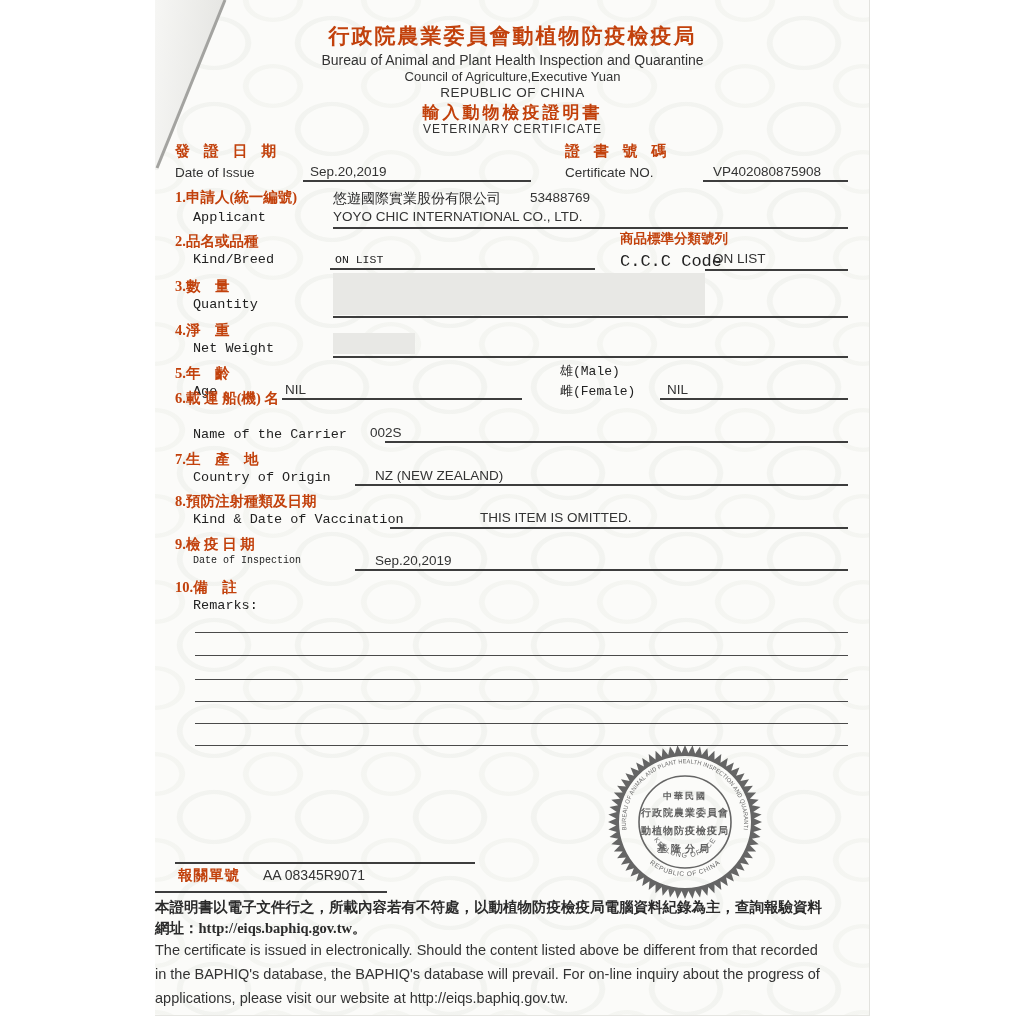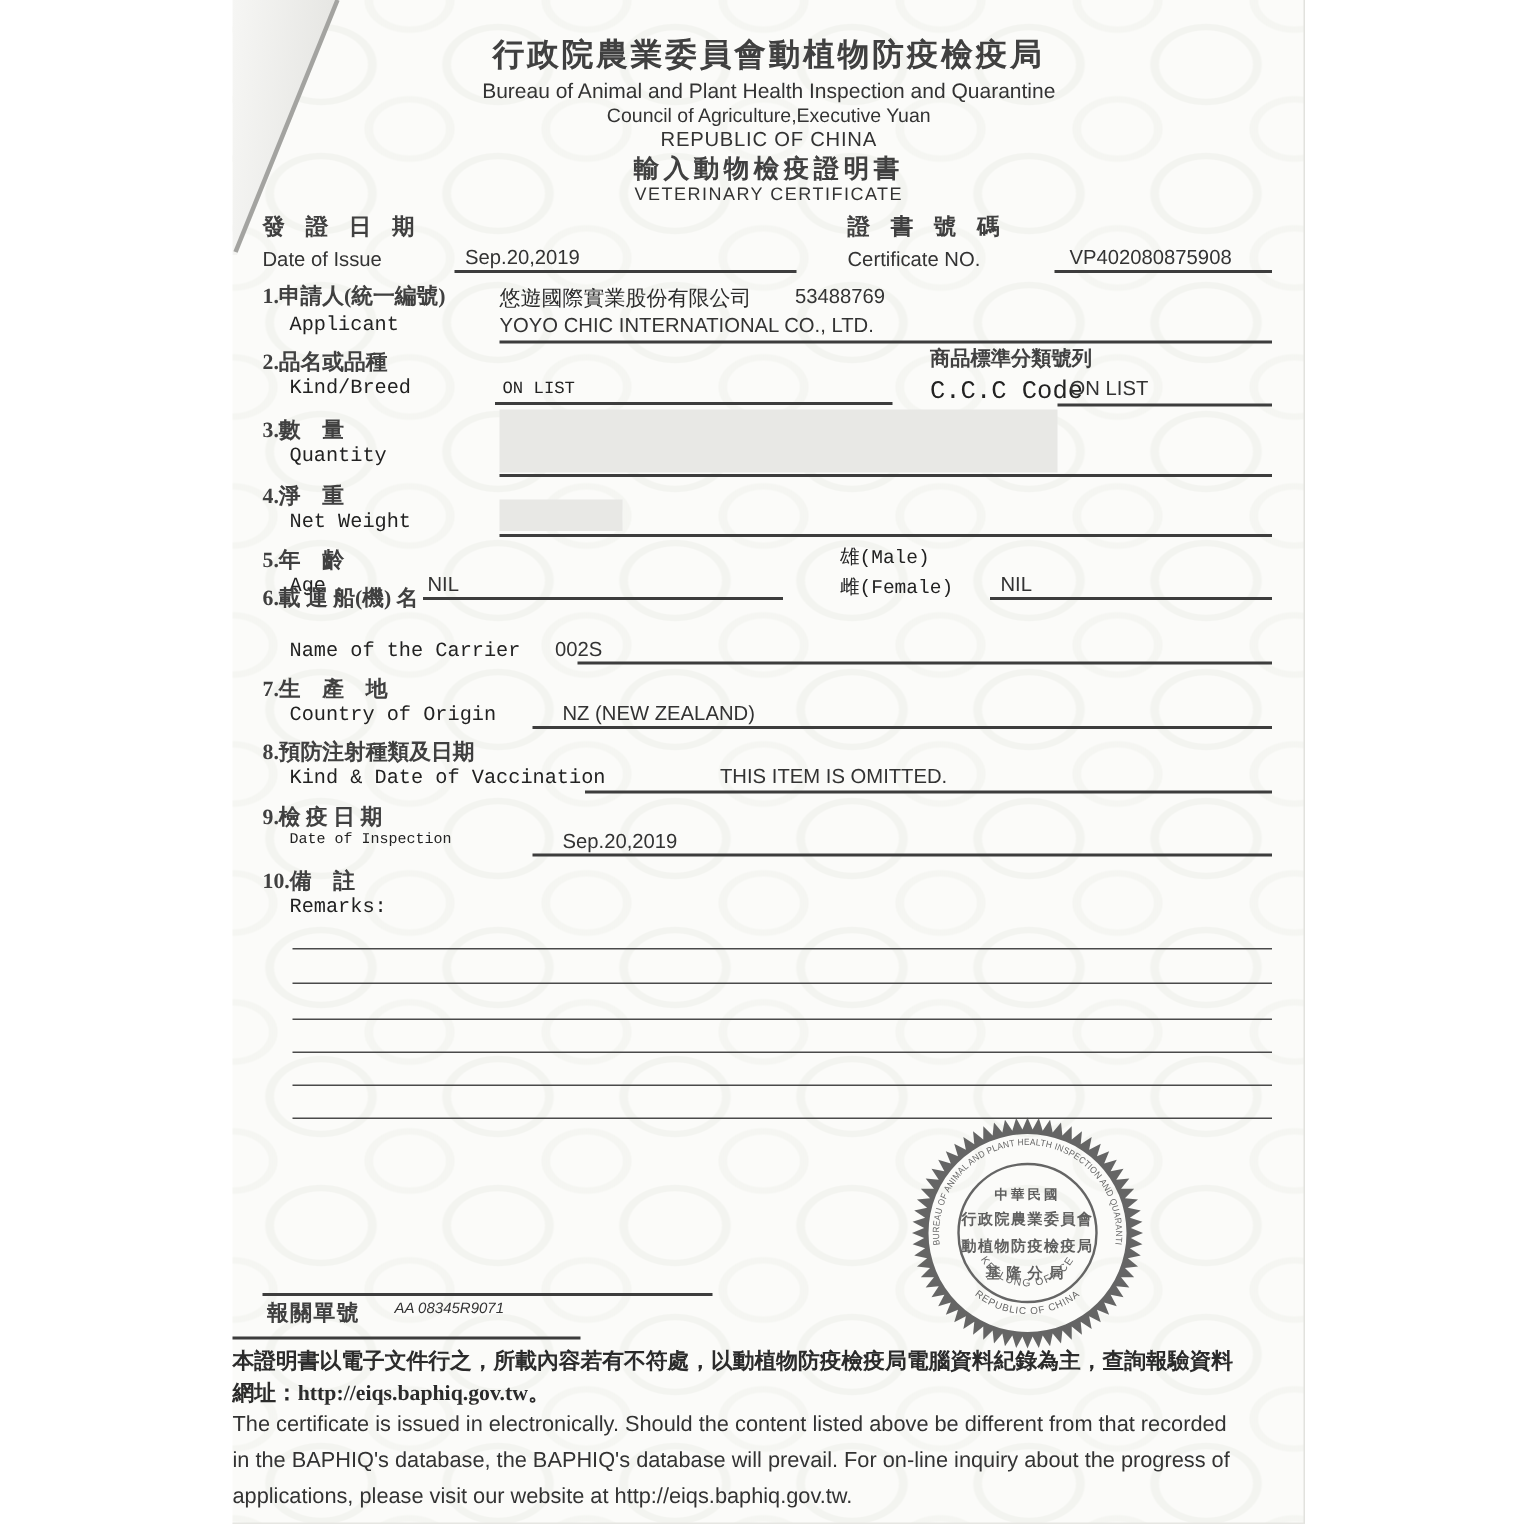--- a/index.html
+++ b/index.html
@@ -15,21 +15,21 @@
   
   .page::before{
     content:"";position:absolute;inset:0;pointer-events:none;
     background-image:
       radial-gradient(closest-side, transparent 52%, rgba(172,182,160,0.10) 54%, rgba(172,182,160,0.10) 62%, transparent 64%),
       radial-gradient(closest-side, transparent 40%, rgba(172,182,160,0.08) 42%, rgba(172,182,160,0.08) 50%, transparent 52%);
     background-size:118px 86px, 118px 86px;
     background-position:0 0, 59px 43px;
   }
   .abs{position:absolute;white-space:nowrap;}
-  .cjk{font-family:"Liberation Serif",serif;font-weight:bold;color:#404040;}
+  .cjk{font-family:"Liberation Serif",serif;font-weight:bold;color:#c2410c;}
   .cjklight{font-family:"Liberation Serif",serif;color:#2b2b2b;}
   .mono{font-family:"Liberation Mono",monospace;color:#222;}
   .sans{font-family:"Liberation Sans",sans-serif;color:#333;}
   .center{left:0;width:715px;text-align:center;}
   .ul{position:absolute;height:0;border-bottom:2px solid #3d3d3d;}
   .ul-thin{position:absolute;height:0;border-bottom:1.5px solid #4a4a4a;}
   .redact{position:absolute;background:#e8e8e5;}
   .seal-svg{position:absolute;left:450px;top:742px;width:160px;height:160px;opacity:0.85;}
   .seal-ringtext{font-family:"Liberation Sans",sans-serif;fill:#4c4c4c;}
   .seal-cjk{font-family:"Liberation Serif",serif;fill:#454545;font-weight:bold;text-anchor:middle;}
@@ -150,21 +150,21 @@
     <text class="seal-cjk" x="0" y="-6" style="font-size:10px;letter-spacing:1px;">行政院農業委員會</text>
     <text class="seal-cjk" x="0" y="12" style="font-size:10px;letter-spacing:1px;">動植物防疫檢疫局</text>
     <text class="seal-cjk" x="0" y="30" style="font-size:10px;letter-spacing:4px;">基隆分局</text>
     <text class="seal-ringtext" style="font-size:7px;letter-spacing:1px;" text-anchor="middle">
       <textPath href="#arcBottomInner" startOffset="50%">KEELUNG OFFICE</textPath>
     </text>
   </svg>
 
   <div class="ul" style="left:20px;top:862px;width:300px;"></div>
   <div class="abs cjk" style="left:23px;top:866px;font-size:14.5px;letter-spacing:1px;">報關單號</div>
-  <div class="abs sans" style="left:108px;top:867px;font-size:10px;font-style:italic;">AA  08345R9071</div>
+  <div class="abs sans" style="left:108px;top:867px;font-size:14px;">AA  08345R9071</div>
   <div class="ul" style="left:0px;top:891px;width:232px;"></div>
 
   <div class="abs cjklight" style="left:0px;top:898px;font-size:14.5px;font-weight:bold;">本證明書以電子文件行之，所載內容若有不符處，以動植物防疫檢疫局電腦資料紀錄為主，查詢報驗資料</div>
   <div class="abs cjklight" style="left:0px;top:919px;font-size:14.5px;font-weight:bold;">網址：http://eiqs.baphiq.gov.tw。</div>
   <div class="abs sans" style="left:0px;top:966px;font-size:14.5px;">in the BAPHIQ's database, the BAPHIQ's database will prevail. For on-line inquiry about the progress of</div>
   <div class="abs sans" style="left:0px;top:942px;font-size:14.5px;">The certificate is issued in electronically. Should the content listed above be different from that recorded</div>
   <div class="abs sans" style="left:0px;top:990px;font-size:14.5px;">applications, please visit our website at http://eiqs.baphiq.gov.tw.</div>
 
 </div>
 

